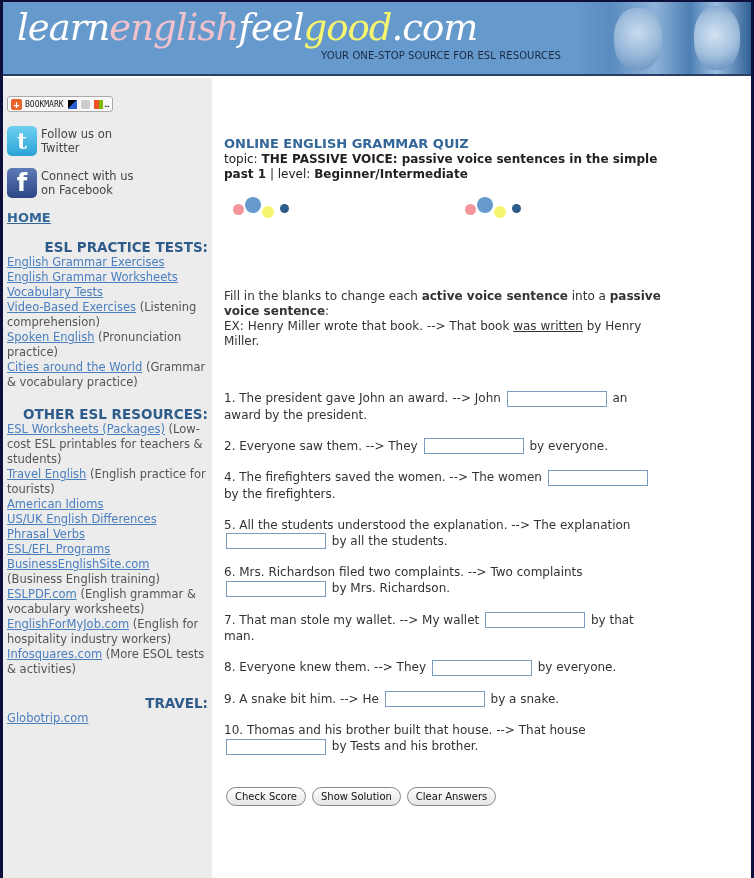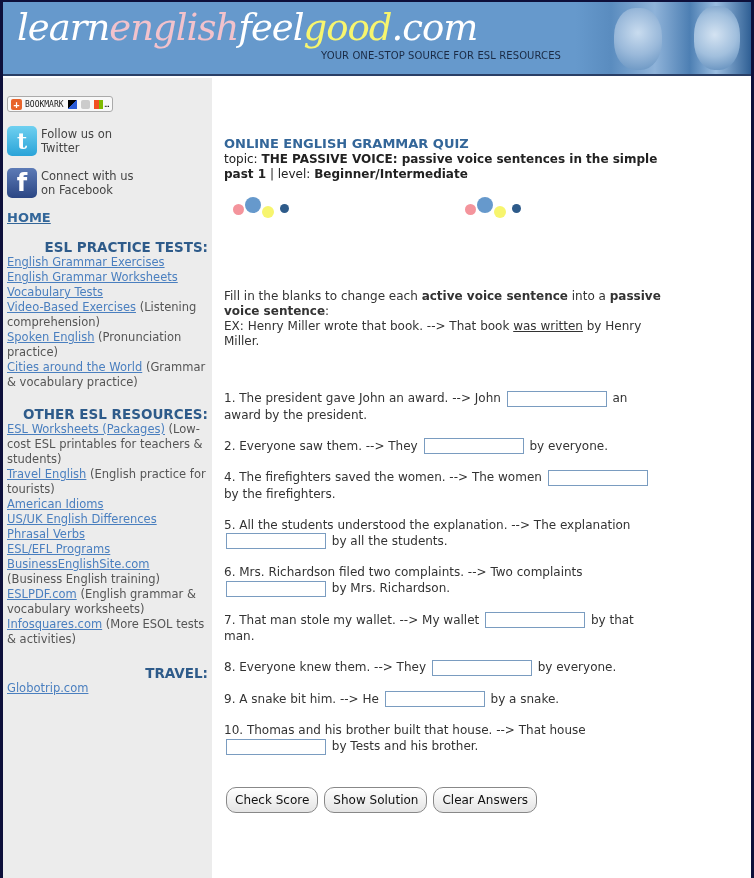--- a/index.html
+++ b/index.html
@@ -54,22 +54,22 @@
   .d1 { left: 9px; top: 10px; width: 11px; height: 11px; background: #f4949c; }
   .d2 { left: 21px; top: 3px; width: 16px; height: 16px; background: #6699cc; }
   .d3 { left: 38px; top: 12px; width: 12px; height: 12px; background: #f7f56e; }
   .d4 { left: 56px; top: 10px; width: 9px; height: 9px; background: #2e5b8a; }
 
   .instructions { margin-top: 71px; font-size: 12px; line-height: 15px; color: #333; }
   .instructions u { text-decoration: underline; }
   .q { font-size: 12px; line-height: 16px; color: #333; }
   .q input { width: 100px; height: 16px; border: 1px solid #7a9cc0; vertical-align: middle; margin: 0 2px; background: #fff; }
   .buttons { position: absolute; left: 226px; top: 787px; display: flex; gap: 6px; }
-  .btn { height: 26px; border: 1px solid #888; border-radius: 10px; background: linear-gradient(#ffffff, #e4e4e4);
-         font-family: "DejaVu Sans", sans-serif; font-size: 12px; color: #111; padding: 0 8px; text-align: center; }
+  .btn { height: 19px; border: 1px solid #888; border-radius: 10px; background: linear-gradient(#ffffff, #e4e4e4);
+         font-family: "DejaVu Sans", sans-serif; font-size: 10px; color: #111; padding: 0 8px; text-align: center; }
 </style>
 </head>
 <body>
 
 <div class="frame"></div>
 
 <div class="header">
   <div class="logo"><span>learn</span><span class="pink">english</span><span>feel</span><span class="yellow">good</span><span>.com</span></div>
   <div class="tagline">YOUR ONE-STOP SOURCE FOR ESL RESOURCES</div>
   <div class="photo">
@@ -121,20 +121,21 @@
       <div class="sb-item"><a>Travel English</a><span> (English practice for tourists)</span></div>
       <div class="sb-item"><a>American Idioms</a></div>
       <div class="sb-item"><a>US/UK English Differences</a></div>
       <div class="sb-item"><a>Phrasal Verbs</a></div>
       <div class="sb-item"><a>ESL/EFL Programs</a></div>
     </div>
 
   <div id="list-sites">
       <div class="sb-item"><a>BusinessEnglishSite.com</a><span> (Business English training)</span></div>
       <div class="sb-item"><a>ESLPDF.com</a><span> (English grammar &amp; vocabulary worksheets)</span></div>
+      <div class="sb-item"><a>EnglishForMyJob.com</a><span> (English for hospitality industry workers)</span></div>
       <div class="sb-item"><a>Infosquares.com</a><span> (More ESOL tests &amp; activities)</span></div>
     </div>
 
   <div class="sec-title" style="margin-top:18px;">TRAVEL:</div>
   <div id="list-travel">
       <div class="sb-item"><a>Globotrip.com</a></div>
     </div>
 
   
 </div>

